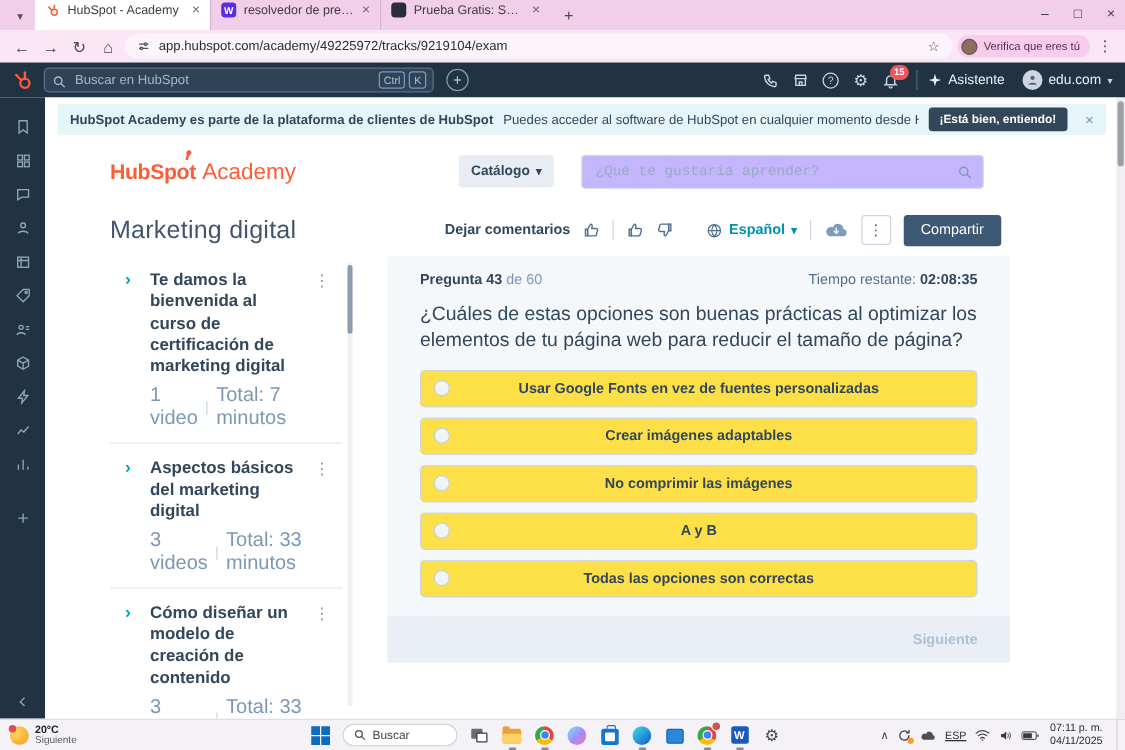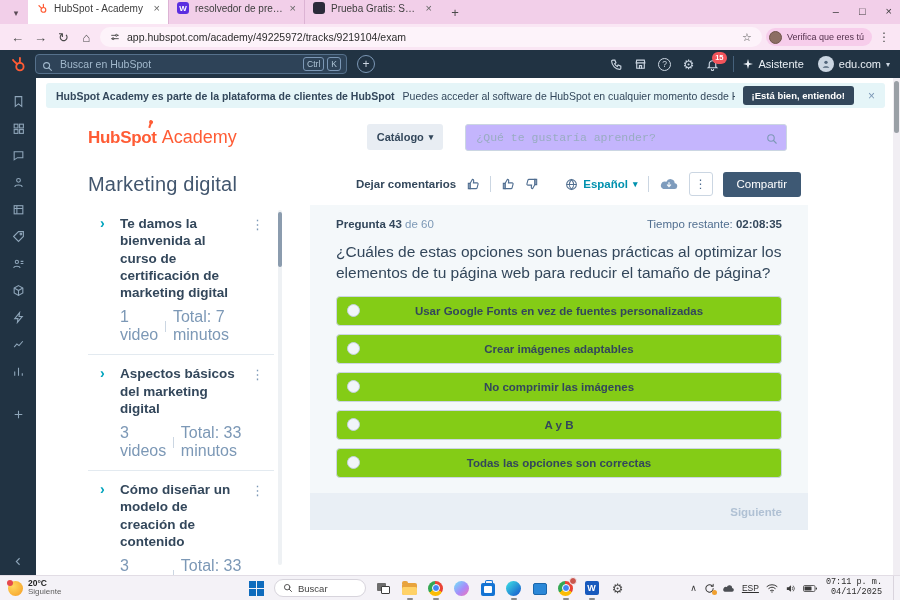--- a/index.html
+++ b/index.html
@@ -107,21 +107,21 @@
 
   
   .quiz-panel { position:absolute; top:127px; left:274px; width:498px; height:325px; background:#f4f8fa; }
   .quiz-head { display:flex; justify-content:space-between; padding:13px 26px 0 26px; font-size:11.5px; }
   .q-num { font-weight:bold; color:#33475b; }
   .q-of { color:#7c98b6; font-weight:400; }
   .q-time-label { color:#516f90; }
   .q-time-value { font-weight:bold; color:#33475b; }
   .q-question { padding:12px 26px 0 26px; font-size:15.5px; color:#33475b; line-height:1.35; }
   .q-options { padding:12px 26px 0 26px; }
-  .q-option { position:relative; height:30px; background:#84cc16; border:1px solid #cbd6e2; border-radius:4px; margin-bottom:8px; display:flex; align-items:center; }
+  .q-option { position:relative; height:30px; background:#fde047; border:1px solid #cbd6e2; border-radius:4px; margin-bottom:8px; display:flex; align-items:center; }
   .q-radio { position:absolute; left:10px; width:13px; height:13px; border-radius:50%; background:#f1f5f9; border:1px solid #c3d1e0; }
   .q-label { flex:1; text-align:center; font-size:11.5px; font-weight:bold; color:#33475b; }
   .quiz-footer { position:absolute; left:0; right:0; bottom:0; height:37px; background:#e9eff5; display:flex; align-items:center; justify-content:flex-end; padding-right:26px; }
   .next-btn { background:none; border:none; font-size:11.5px; font-weight:bold; color:#b0c1d4; font-family:inherit; }
 
   
   .page-scrollbar { position:absolute; top:78px; right:0; width:7px; bottom:25px; background:#f1eef3; }
   .page-thumb { position:absolute; top:3px; left:1px; width:5px; height:52px; background:#9aa0a6; border-radius:3px; }
 
   
@@ -155,21 +155,21 @@
   .taskview-ico i.f { position:absolute; right:0; bottom:0; width:9px; height:8px; background:#fff; border:1px solid #3c3c3c; border-radius:1px; }
   .folder-ico { position:relative; width:15px; height:12px; margin-top:2px; }
   .folder-ico i.back { position:absolute; inset:0; background:#e8a33d; border-radius:2px; }
   .folder-ico i.back::before { content:""; position:absolute; top:-2px; left:0; width:6px; height:3px; background:#e8a33d; border-radius:2px 2px 0 0; }
   .folder-ico i.front { position:absolute; left:0; right:0; bottom:0; height:8px; background:#ffd267; border-radius:1.5px 1.5px 2px 2px; }
   .tb-tray { position:absolute; right:4px; display:flex; align-items:center; gap:7px; height:100%; }
   .tray-glyph { font-size:9px; color:#3a3a3a; }
   .tray-ico { display:flex; align-items:center; color:#3a3a3a; position:relative; }
   .sync-dot { position:absolute; bottom:-1px; right:-2px; width:5px; height:5px; border-radius:50%; background:#f0a030; }
   .lang-tray { font-size:8.5px; color:#2e2e2e;text-decoration:underline; }
-  .clock { display:flex; flex-direction:column; align-items:flex-end; line-height:1.15; font-size:8.5px; color:#2b2b2b; margin-left:2px;font-family:Liberation Mono, monospace; }
+  .clock { display:flex; flex-direction:column; align-items:flex-end; line-height:1.15; font-size:8.5px; color:#2b2b2b; margin-left:2px; }
   .show-desktop { width:3px; height:100%; border-left:1px solid #d9d4dd; margin-left:4px; }
 </style>
 </head>
 <body>
 
 <div id="screen">
 
   <div class="tabstrip">
     <div class="tab-search-btn">▾</div>
     <div class="tab active">

